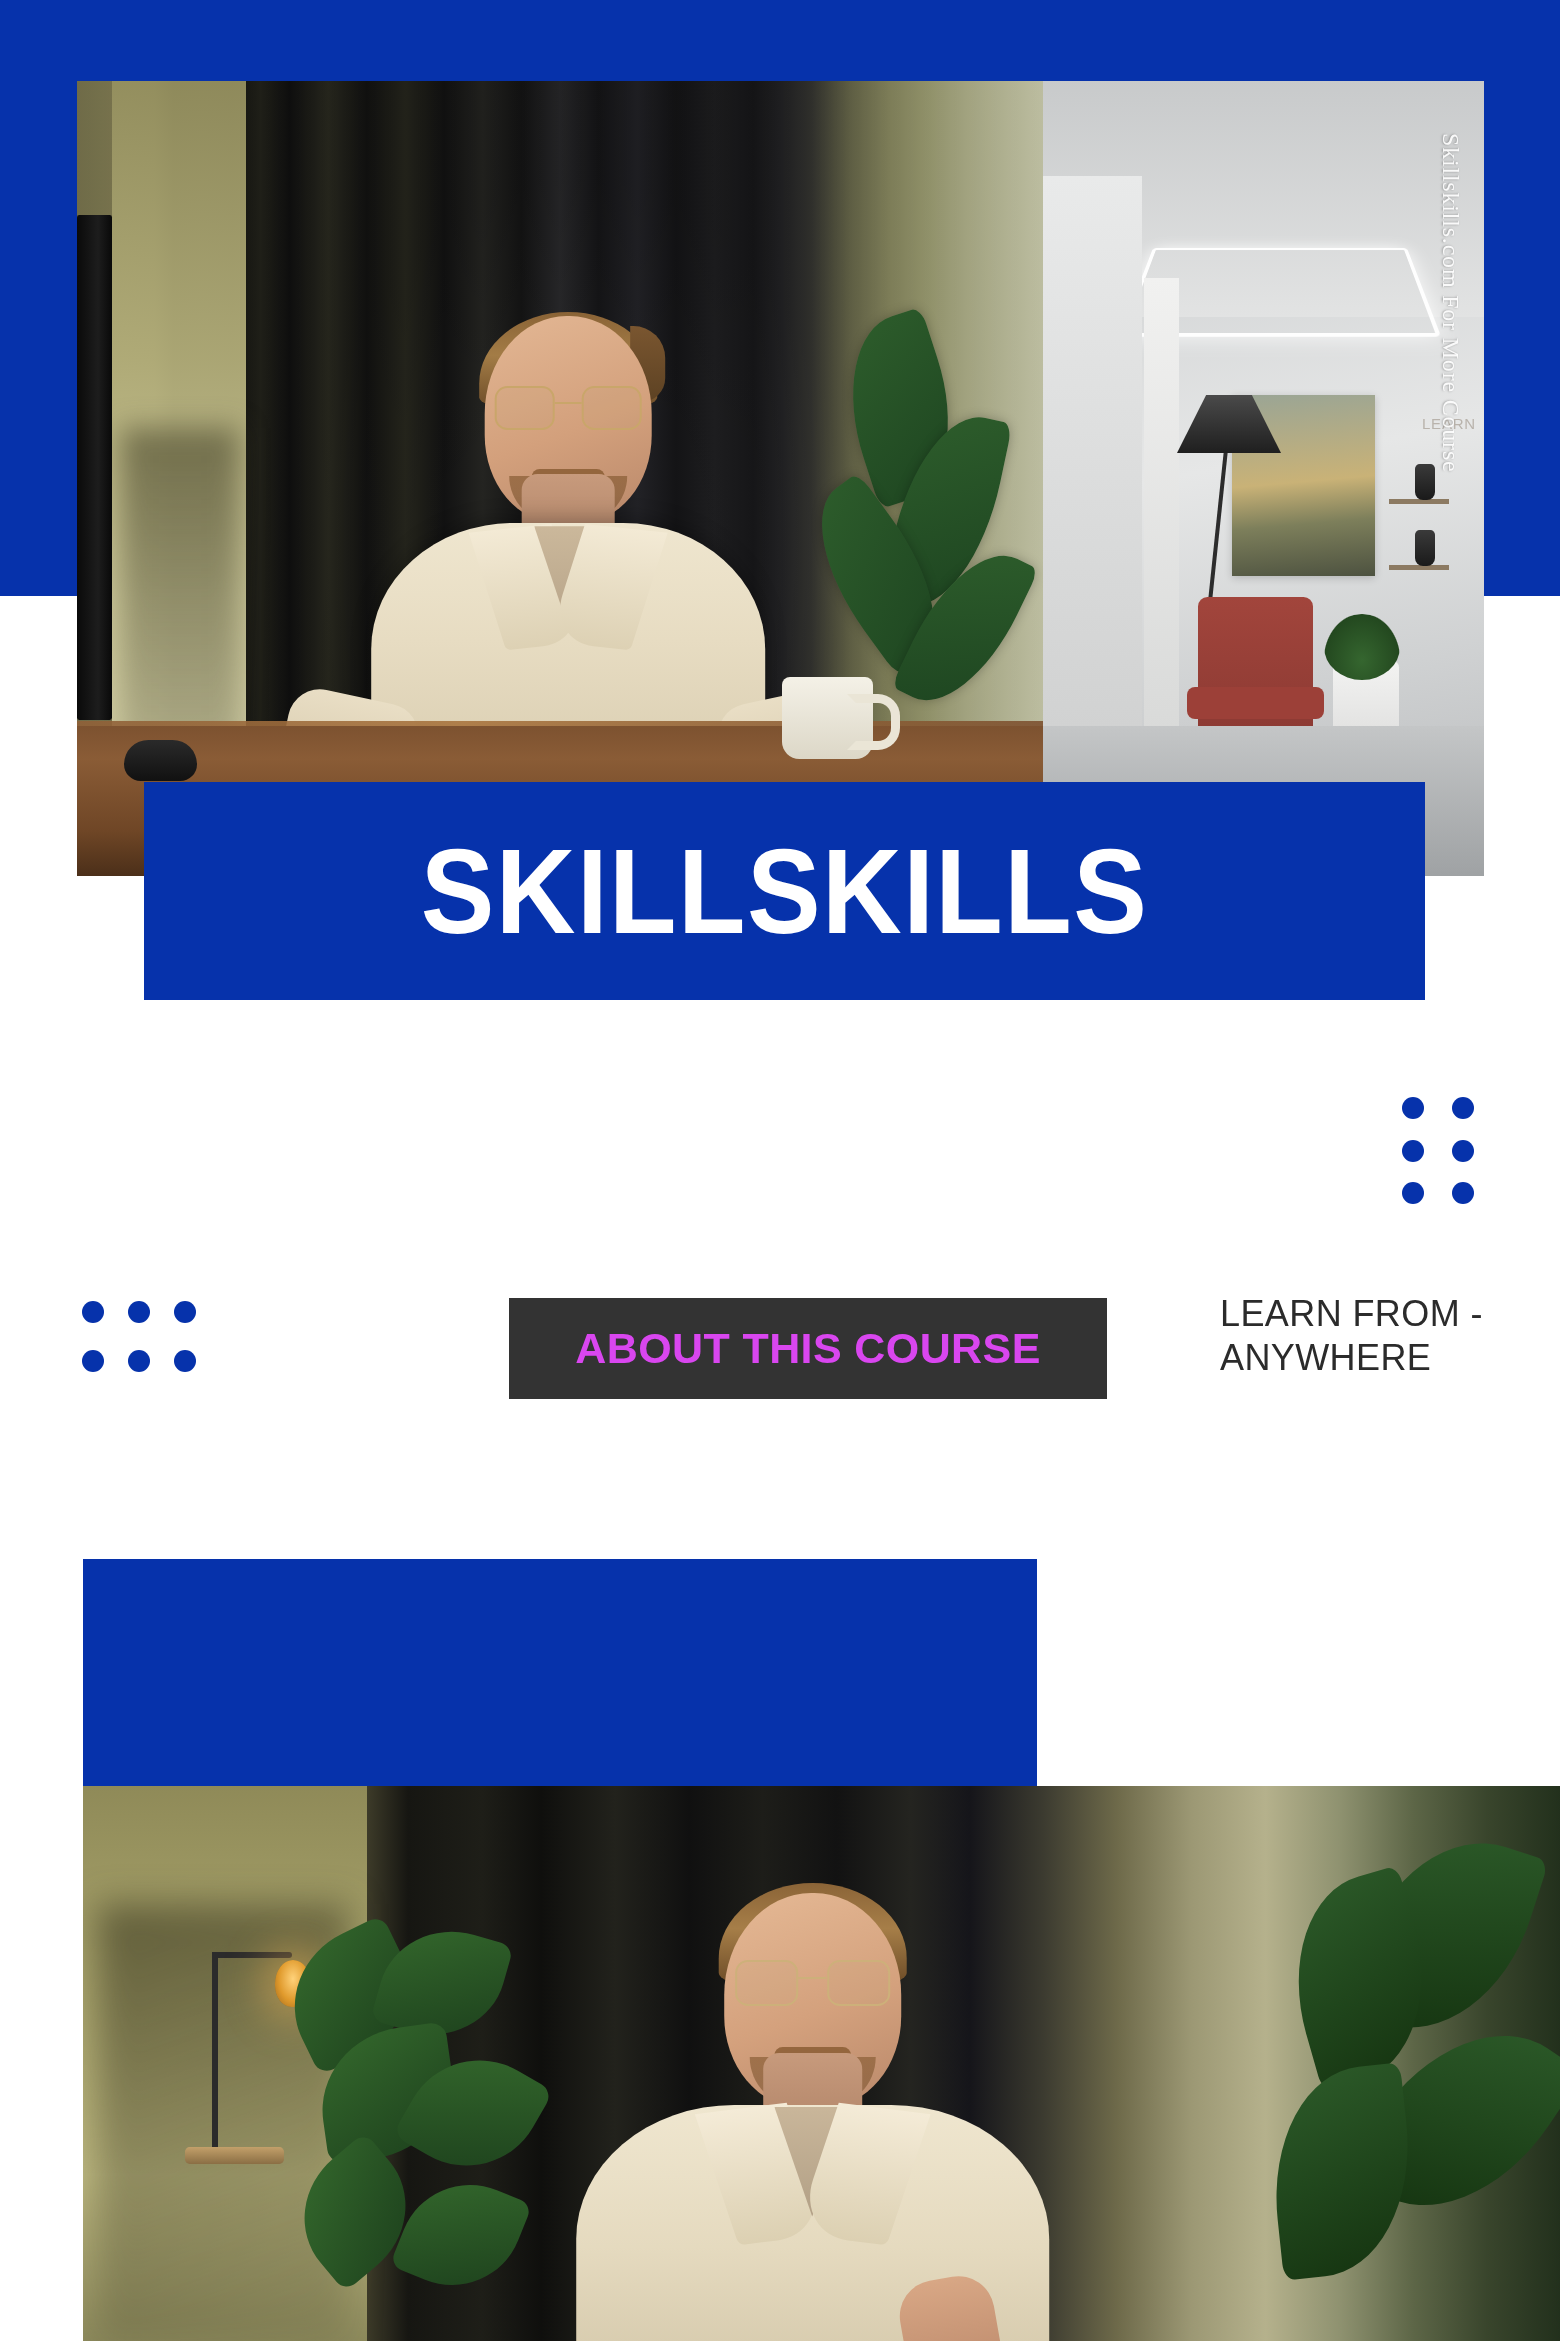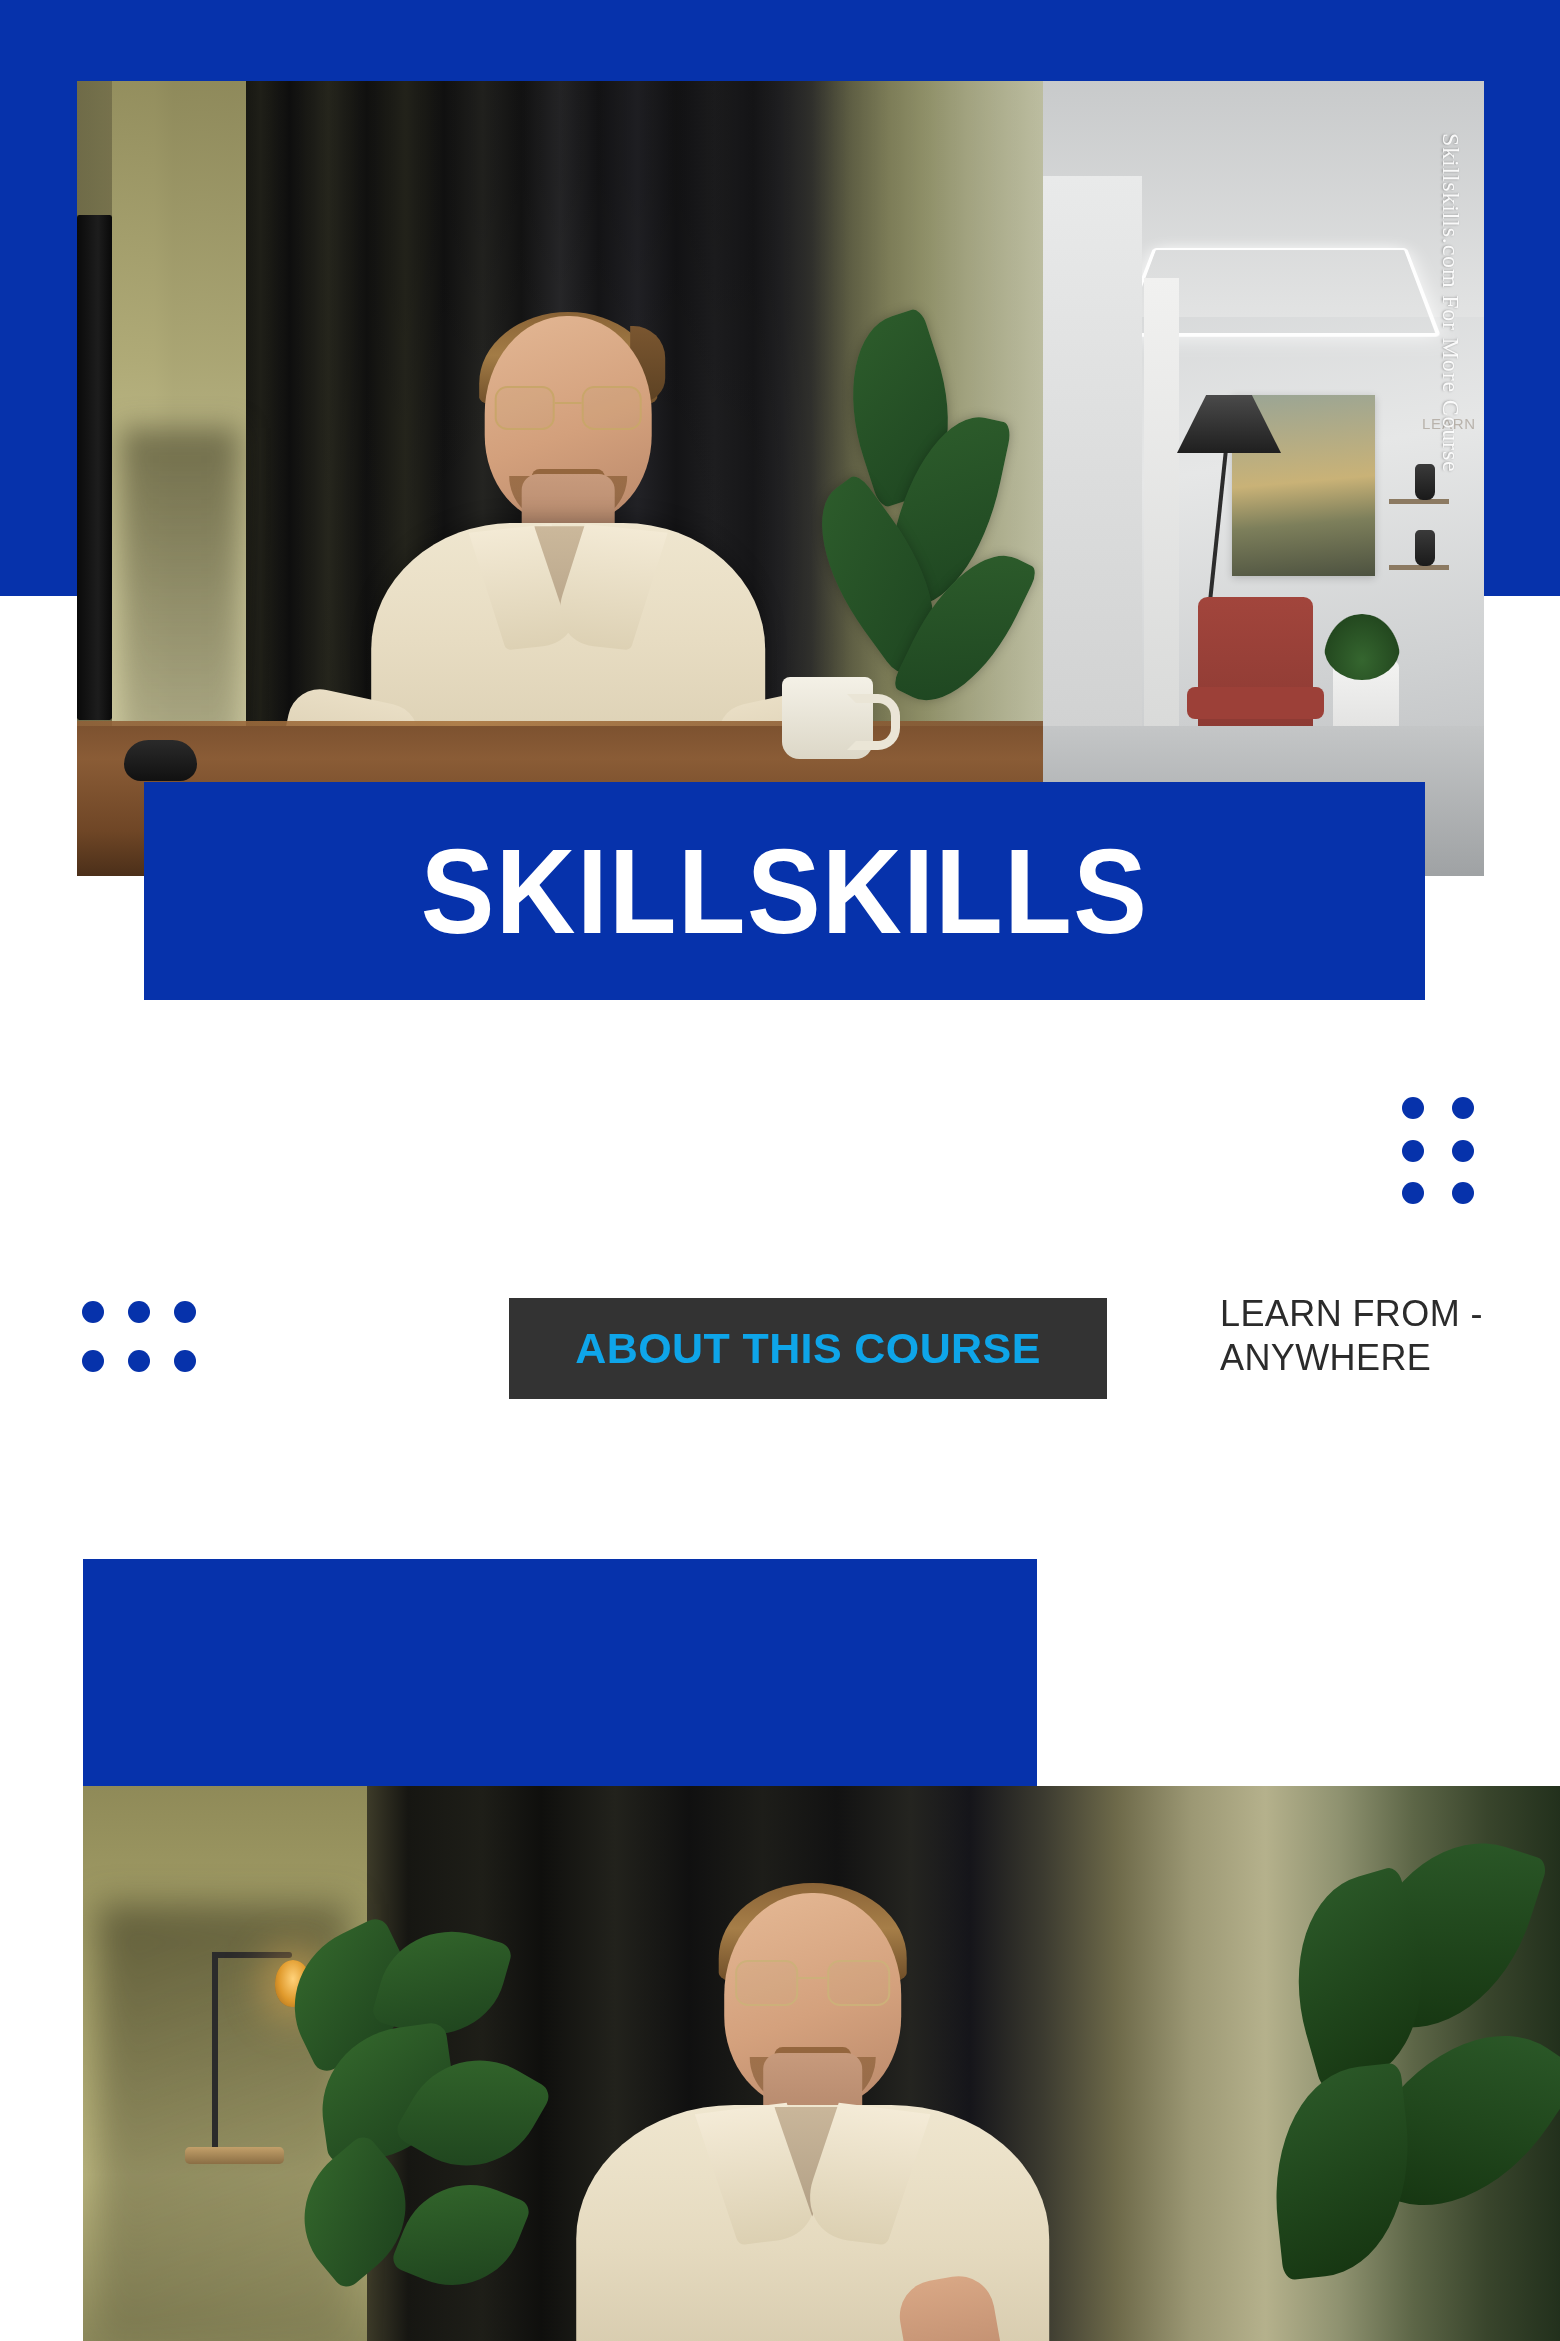--- a/index.html
+++ b/index.html
@@ -326,21 +326,21 @@
 
   
   .badge{
     position:absolute; left:509px; top:1298px;
     width:598px; height:101px;
     background:#333333;
     display:flex; align-items:center; justify-content:center;
   }
   .badge .badge-label{
     font-family:"Liberation Sans Narrow","Liberation Sans", sans-serif;
-    font-weight:700; font-size:43px; color:#0ea5e9;
+    font-weight:700; font-size:43px; color:#d946ef;
     letter-spacing:0.4px; white-space:nowrap;
   }
   .tagline{
     position:absolute; left:1220px; top:1292px; width:312px;
     font-family:"Liberation Sans", sans-serif;
     font-weight:400; font-size:36px; line-height:1.22;
     color:#2b2b2b; letter-spacing:0.4px;
   }
 
   

